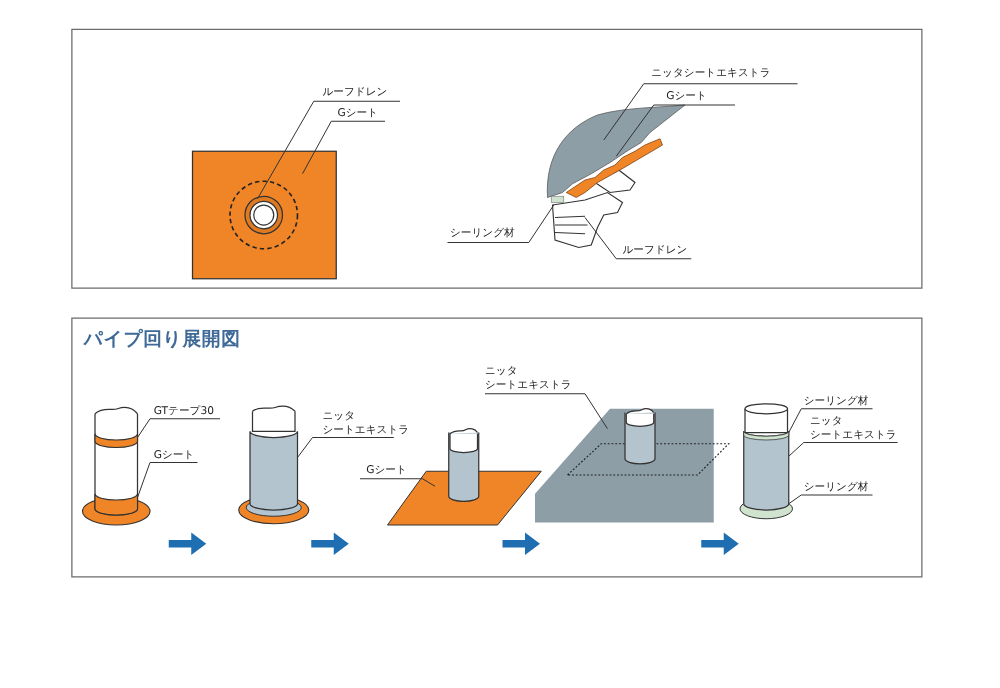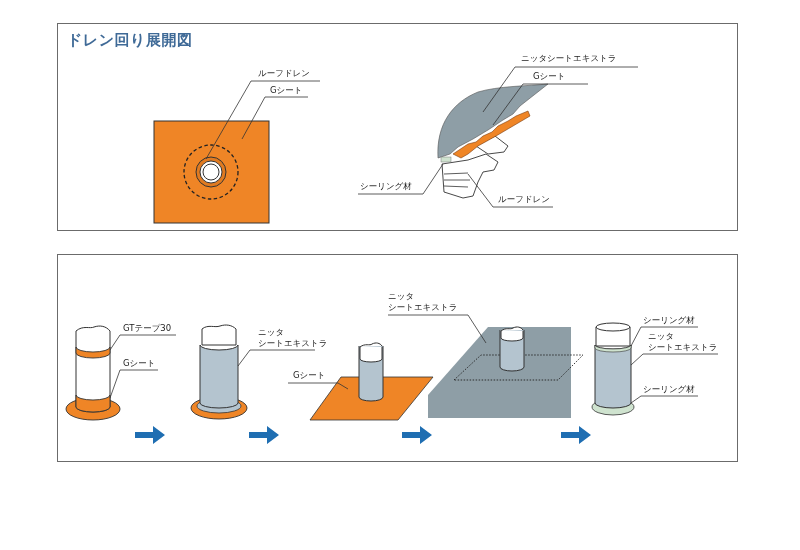--- a/index.html
+++ b/index.html
@@ -8,21 +8,20 @@
   #panel-drain { left: 57px; top: 23px; width: 681px; height: 208px; }
   #panel-pipe { left: 57px; top: 254px; width: 681px; height: 208px; }
   .panel-title { position: absolute; left: 9px; top: 7px; font-size: 15px; font-weight: bold; color: #3f6a97; letter-spacing: 0.5px; }
   svg.stage { position: absolute; left: 0; top: 0; }
   .lbl { font-family: "DejaVu Sans", sans-serif; font-size: 8.5px; fill: #222; }
 </style>
 </head>
 <body>
 
 <div class="panel" id="panel-drain">
-  <div class="panel-title">ドレン回り展開図</div>
   <svg class="stage" width="681" height="208" viewBox="0 0 681 208">
 
     <g>
       <rect x="96" y="97" width="115" height="102" fill="#ef8526" stroke="#333" stroke-width="1"></rect>
       <circle cx="153" cy="148" r="27" fill="none" stroke="#222" stroke-width="1.3" stroke-dasharray="3.5,2.5"></circle>
       <circle cx="153" cy="148" r="15" fill="#e07a20" stroke="#333" stroke-width="1"></circle>
       <circle cx="153" cy="148" r="11" fill="#ffffff" stroke="#333" stroke-width="1"></circle>
       <circle cx="153" cy="148" r="8" fill="#ffffff" stroke="#333" stroke-width="1"></circle>
 
       <polyline points="148,135 193,57 262,57" fill="none" stroke="#333" stroke-width="0.8"></polyline>
@@ -52,20 +51,21 @@
       <text class="lbl" x="475" y="55">Gシート</text>
       <polyline points="385,140 365,170 300,170" fill="none" stroke="#333" stroke-width="0.8"></polyline>
       <text class="lbl" x="302" y="165">シーリング材</text>
       <polyline points="410,150 435,183 495,183" fill="none" stroke="#333" stroke-width="0.8"></polyline>
       <text class="lbl" x="440" y="178">ルーフドレン</text>
     </g>
   </svg>
 </div>
 
 <div class="panel" id="panel-pipe">
+  <div class="panel-title">パイプ回り展開図</div>
   <svg class="stage" width="681" height="208" viewBox="0 0 681 208">
 
     <g>
       <ellipse cx="35" cy="154" rx="27" ry="11" fill="#ef8526" stroke="#333" stroke-width="0.9"></ellipse>
       <path d="M18,76 L18,152 A17,5 0 0 0 52,152 L52,76" fill="#ffffff" stroke="#333" stroke-width="1"></path>
       <path d="M18,140 L18,152 A17,5 0 0 0 52,152 L52,140 A17,5 0 0 1 18,140 Z" fill="#ef8526" stroke="#333" stroke-width="0.9"></path>
       <path d="M18,92 L18,98 A17,5 0 0 0 52,98 L52,92 A17,5 0 0 1 18,92 Z" fill="#ef8526" stroke="#333" stroke-width="0.9"></path>
       <path d="M18,76 C25,70 32,74 36,72 C42,70 48,71 52,76" fill="#ffffff" stroke="#333" stroke-width="1"></path>
       <polyline points="52,95 62,80 118,80" fill="none" stroke="#333" stroke-width="0.8"></polyline>
       <text class="lbl" x="65" y="76">GTテープ30</text>

